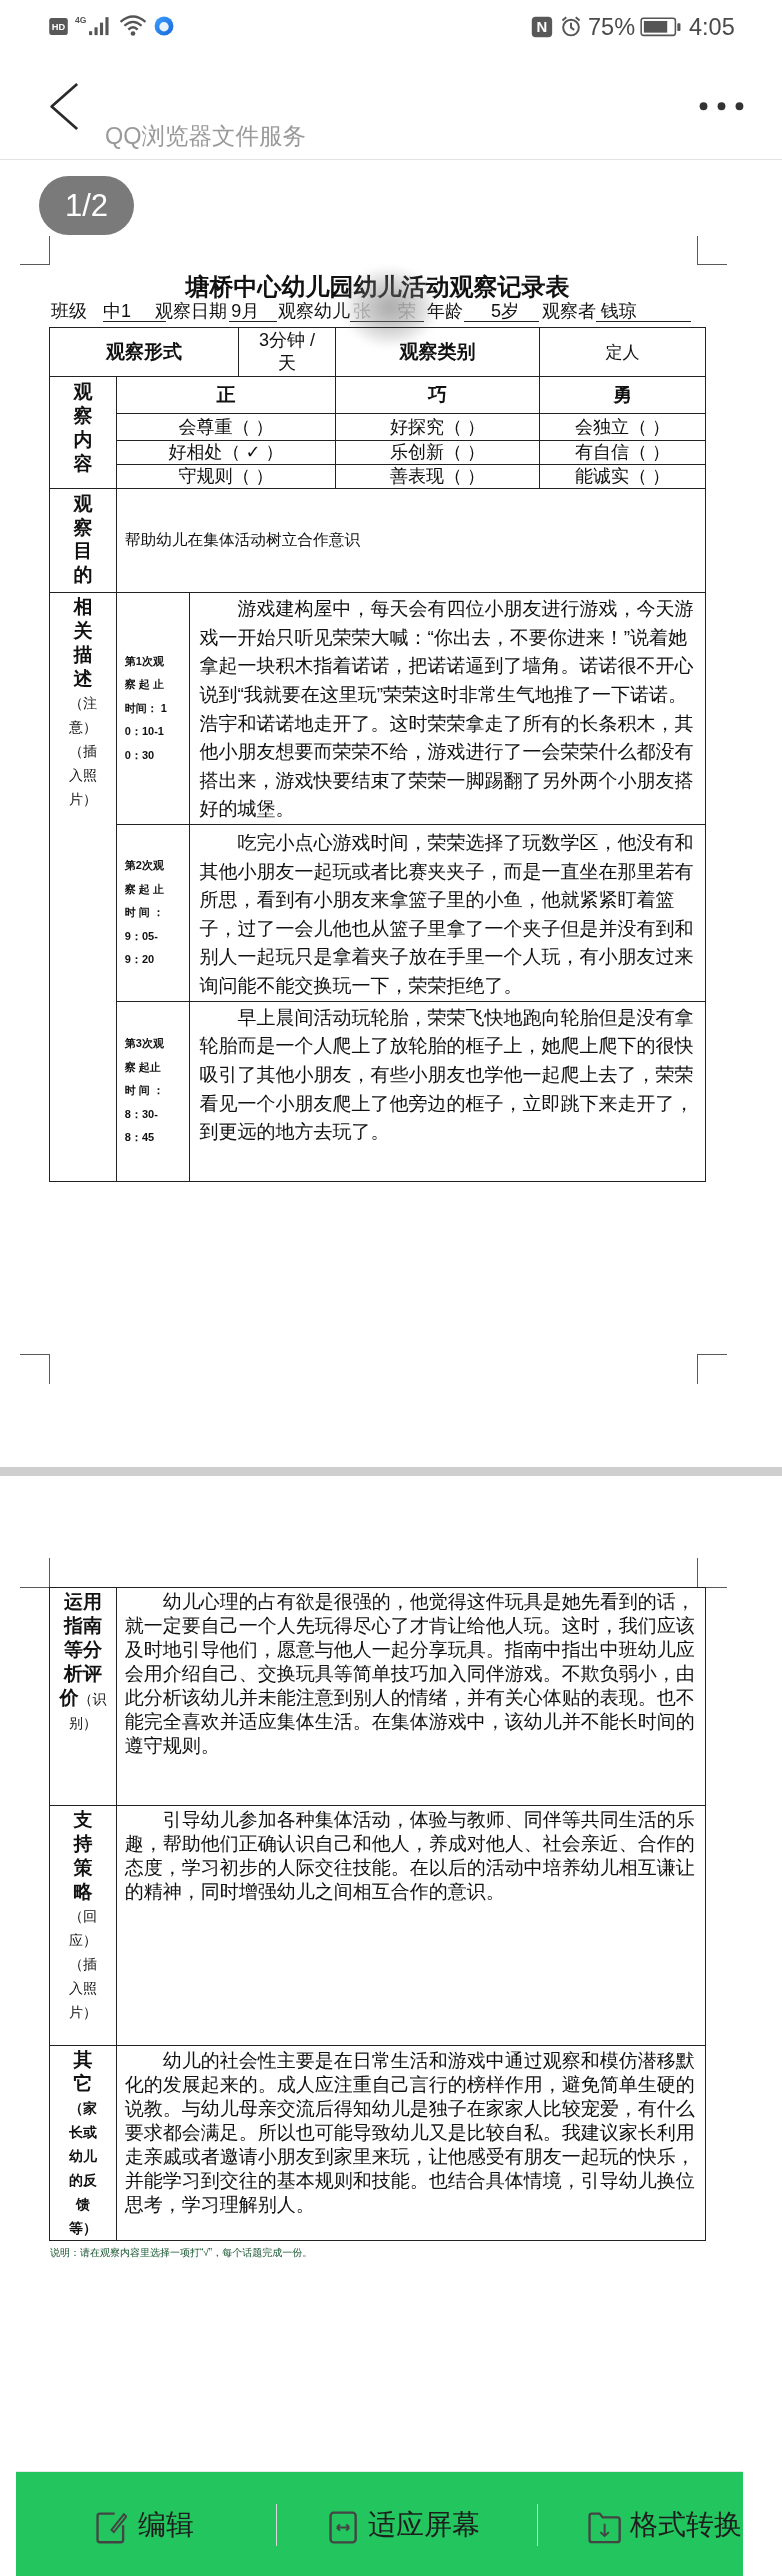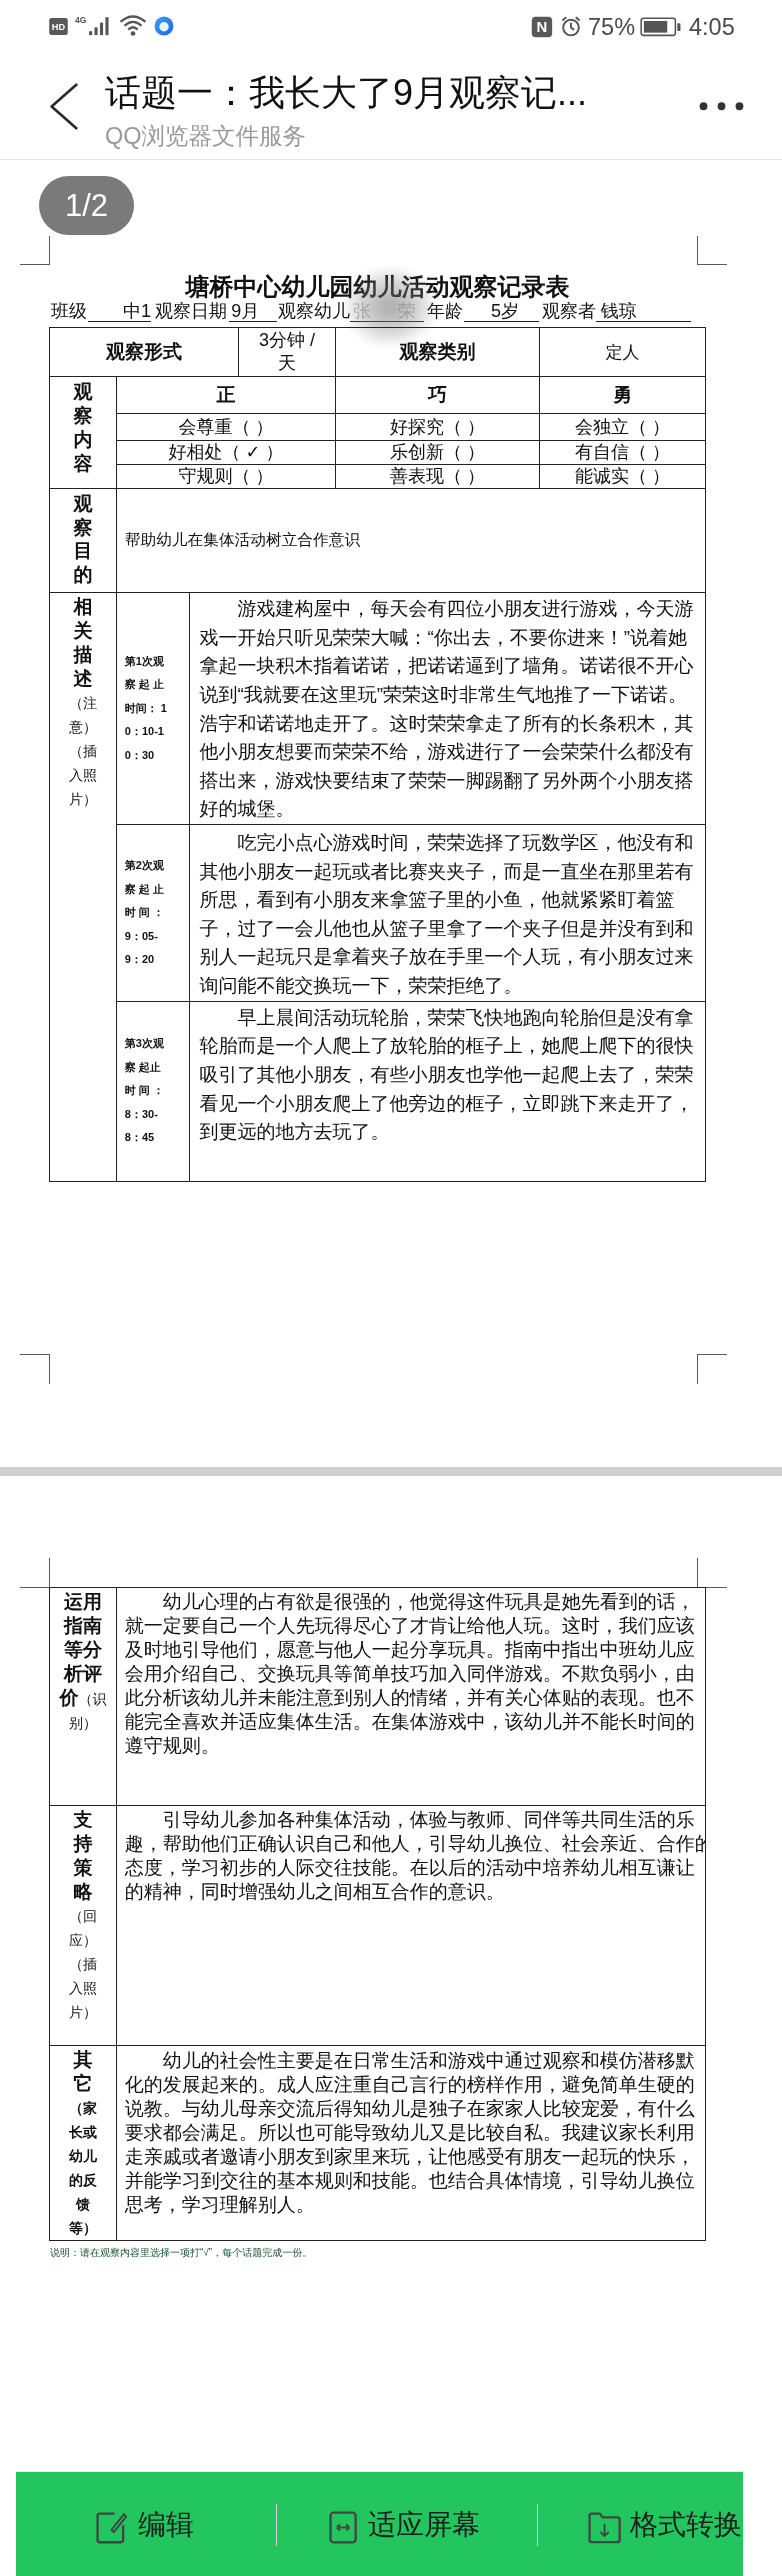--- a/index.html
+++ b/index.html
@@ -99,41 +99,40 @@
     <rect x="5" y="5" width="30" height="15" fill="#555"></rect>
     <rect x="48" y="8" width="4" height="10" rx="1" fill="#555"></rect>
   </svg>
   <span class="sb-text" style="left:689px">4:05</span>
 </div>
 
 <div id="app-header" class="abs">
   <svg class="abs" style="left:47px;top:25px" width="34" height="49" viewBox="0 0 44 62">
     <polyline points="39,2 6,31 39,60" stroke="#2a2a2a" stroke-width="3.5" fill="none" stroke-linejoin="round"></polyline>
   </svg>
-  <div class="hdr-title">话题一：我长大了9月观察记...</div>
   <div class="hdr-sub">QQ浏览器文件服务</div>
   <svg class="abs" style="left:697px;top:43px" width="49" height="12.5" viewBox="0 0 62 16">
     <circle cx="8" cy="8" r="5" fill="#333"></circle>
     <circle cx="31" cy="8" r="5" fill="#333"></circle>
     <circle cx="54" cy="8" r="5" fill="#333"></circle>
   </svg>
 </div>
 
 <div id="page-indicator" class="abs">1/2</div>
 
 <div class="mark-v" style="left:49px;top:236px;height:28px"></div>
 <div class="mark-h" style="left:20.4px;top:264px;width:30px"></div>
 <div class="mark-v" style="left:697px;top:236px;height:28px"></div>
 <div class="mark-h" style="left:697px;top:264px;width:30px"></div>
 
 <div class="abs doc-title">塘桥中心幼儿园幼儿活动观察记录表</div>
 
 <div class="abs info">
   <span style="left:51px">班级</span>
-  <span class="field" style="left:88px;width:63px;text-align:right">中1</span>
+  <span class="field" style="left:103px;width:63px;">中1</span>
   <span style="left:155px">观察日期</span>
   <span class="field" style="left:229px;width:48px;padding-left:0;text-indent:2.3px">9月</span>
   <span style="left:278px">观察幼儿</span>
   <span class="field" style="left:350px;width:74px;color:#bbb;letter-spacing:11px;text-indent:3.1px">张 荣</span>
   <span style="left:427px">年龄</span>
   <span class="field" style="left:464px;width:75px;text-indent:27px">5岁</span>
   <span style="left:542px">观察者</span>
   <span class="field" style="left:596px;width:95px;text-indent:4.7px">钱琼</span>
 </div>
 <div class="abs blur-smudge"></div>
@@ -302,21 +301,21 @@
       <span class="b">策</span>
       <span class="b">略</span>
       <span class="s">（回</span>
       <span class="s">应）</span>
       <span class="s">（插</span>
       <span class="s">入照</span>
       <span class="s">片）</span>
     </td>
     <td class="desc2" style="padding-top:2.3px !important">
       <span class="ln indent">引导幼儿参加各种集体活动，体验与教师、同伴等共同生活的乐</span>
-      <span class="ln">趣，帮助他们正确认识自己和他人，引导幼儿换位、社会亲近、合作的</span>
+      <span class="ln">趣，帮助他们正确认识自己和他人，养成对他人、社会亲近、合作的</span>
       <span class="ln">态度，学习初步的人际交往技能。在以后的活动中培养幼儿相互谦让</span>
       <span class="ln">的精神，同时增强幼儿之间相互合作的意识。</span>
     </td>
   </tr>
   <tr style="height:195px">
     <td class="lbl" style="padding-top:2.3px">
       <span class="b">其</span>
       <span class="b">它</span>
       <span class="s" style="font-weight:bold">（家</span>
       <span class="s" style="font-weight:bold">长或</span>

